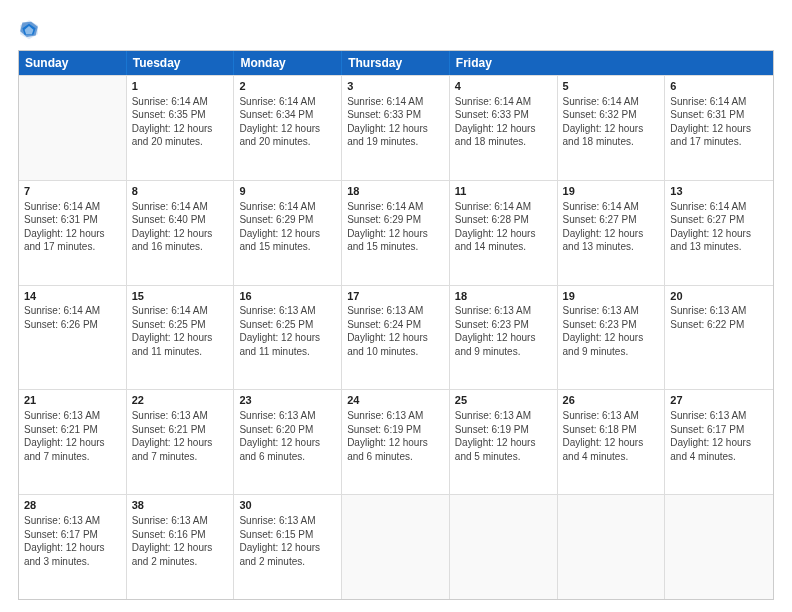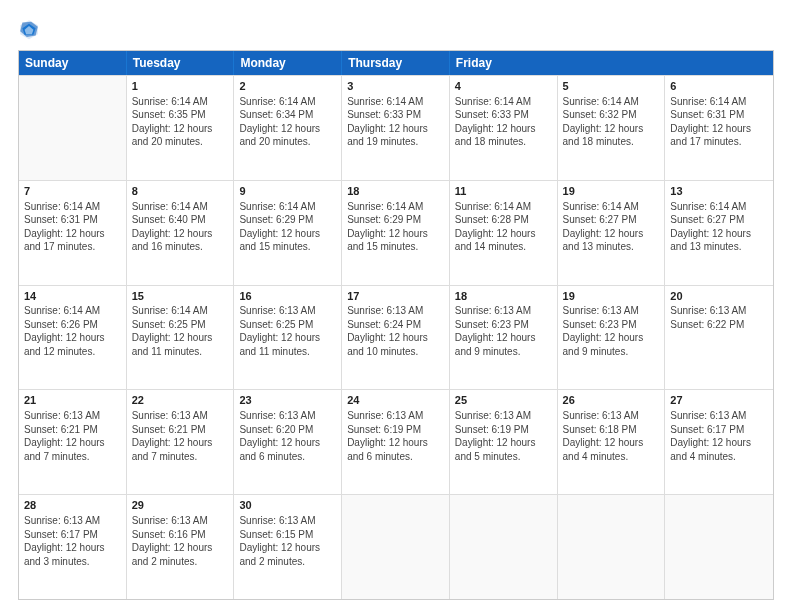--- a/index.html
+++ b/index.html
@@ -247,21 +247,20 @@
               <div>Daylight: 12 hours and 13 minutes.</div>
             </div>
           </div>
         </div>
         <div class="cal-row">
           <div class="cal-cell">
             <span class="day-num">14</span>
             <div class="cell-info">
               <div>Sunrise: 6:14 AM</div>
               <div>Sunset: 6:26 PM</div>
-              <div>Daylight: 12 hours and 12 minutes.</div>
             </div>
           </div>
           <div class="cal-cell">
             <span class="day-num">15</span>
             <div class="cell-info">
               <div>Sunrise: 6:14 AM</div>
               <div>Sunset: 6:25 PM</div>
               <div>Daylight: 12 hours and 11 minutes.</div>
             </div>
           </div>
@@ -366,21 +365,21 @@
         <div class="cal-row">
           <div class="cal-cell">
             <span class="day-num">28</span>
             <div class="cell-info">
               <div>Sunrise: 6:13 AM</div>
               <div>Sunset: 6:17 PM</div>
               <div>Daylight: 12 hours and 3 minutes.</div>
             </div>
           </div>
           <div class="cal-cell">
-            <span class="day-num">29</span>
+            <span class="day-num">38</span>
             <div class="cell-info">
               <div>Sunrise: 6:13 AM</div>
               <div>Sunset: 6:16 PM</div>
               <div>Daylight: 12 hours and 2 minutes.</div>
             </div>
           </div>
           <div class="cal-cell">
             <span class="day-num">30</span>
             <div class="cell-info">
               <div>Sunrise: 6:13 AM</div>

